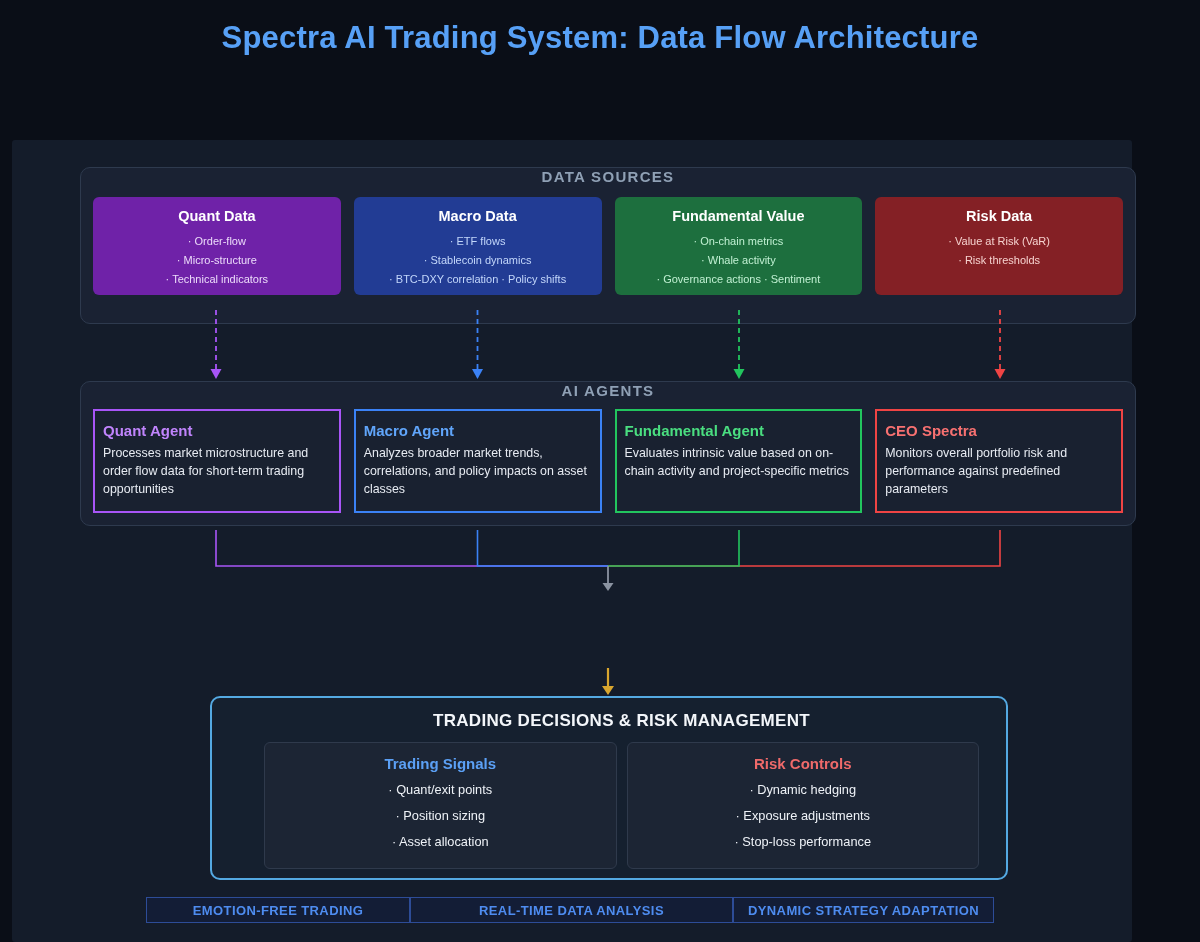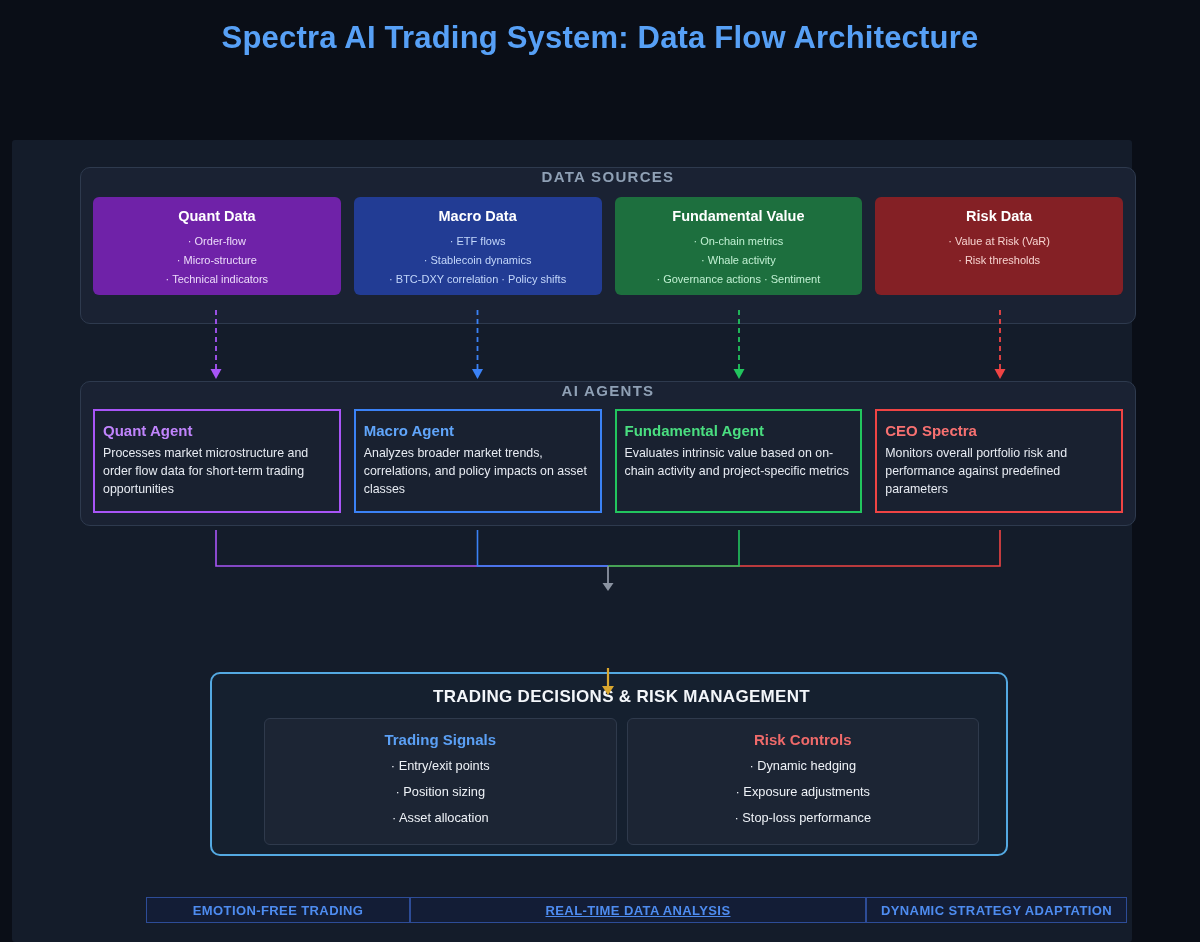--- a/index.html
+++ b/index.html
@@ -40,40 +40,40 @@
   .ag-macro { border-color:#3b82f6; } .ag-macro .agent-title { color:#60a5fa; }
   .ag-fund  { border-color:#22c55e; } .ag-fund  .agent-title { color:#4ade80; }
   .ag-ceo   { border-color:#ef4444; } .ag-ceo   .agent-title { color:#f87171; }
 
   .adhoc { position:absolute; left:476px; top:591px; width:265px; height:77px;
            box-sizing:border-box; background:#332a10; border:2px solid #c79b2a;
            border-radius:8px; text-align:center; padding:11px 8px 0; }
   .adhoc-title { font-size:15px; font-weight:700; color:#e3ab33; margin-bottom:5px; }
   .adhoc-desc { font-size:12px; line-height:1.45; color:#f2f5f9; }
 
-  .trading { position:absolute; left:210px; top:672px; width:798px; height:184px;
+  .trading { position:absolute; left:210px; top:696px; width:798px; height:184px;
              box-sizing:border-box; background:#15202f; border:2px solid #54a9e2;
              border-radius:10px;padding-left:25px; }
   .trading-header { text-align:center; margin-top:13px; font-size:17px; font-weight:700;
                     color:#f3f6fa; letter-spacing:0.3px; }
   .trading-row { display:flex; gap:10px; padding:0 27px; margin-top:11px;align-items:flex-end; }
   .trading-panel { flex:1; height:127px; background:#1c2534; border:1px solid #2f3a4c;
                    border-radius:6px; box-sizing:border-box; text-align:center;
                    padding-top:12px; }
   .tp-title { font-size:15px; font-weight:700; margin-bottom:5px; }
   .tp-signals .tp-title { color:#5ba0f5; }
   .tp-risk    .tp-title { color:#ef6a6a; }
   .tp-item { font-size:12.8px; color:#eef2f7; line-height:26px; }
 
   .badges { position:absolute; left:146px; top:897px; height:26px; display:flex; }
   .badge { box-sizing:border-box; height:26px; border:1px solid #2d4c97;
            background:#131d36; color:#4e8cf0; font-size:13px; font-weight:700;
            letter-spacing:0.4px; display:flex; align-items:center;
            justify-content:center; }
-  .badge-1 { width:264px; } .badge-2 { width:456px;text-decoration:underline; } .badge-3 { width:261px; }
+  .badge-1 { width:264px; } .badge-2 { width:323px; } .badge-3 { width:261px; }
 
   .arrows { position:absolute; left:0; top:0; pointer-events:none; }
 </style>
 </head>
 <body>
 
 <div class="canvas">
 
   <div class="page-title">Spectra AI Trading System: Data Flow Architecture</div>
 
@@ -129,21 +129,21 @@
       </div>
     </div>
   </div>
 
 
   <div class="trading">
     <div class="trading-header">TRADING DECISIONS &amp; RISK MANAGEMENT</div>
     <div class="trading-row">
       <div class="trading-panel tp-signals">
         <div class="tp-title">Trading Signals</div>
-        <div class="tp-item">· Entry/exit points</div>
+        <div class="tp-item">· Quant/exit points</div>
         <div class="tp-item">· Position sizing</div>
         <div class="tp-item">· Asset allocation</div>
       </div>
       <div class="trading-panel tp-risk">
         <div class="tp-title">Risk Controls</div>
         <div class="tp-item">· Dynamic hedging</div>
         <div class="tp-item">· Exposure adjustments</div>
         <div class="tp-item">· Stop-loss performance</div>
       </div>
     </div>

